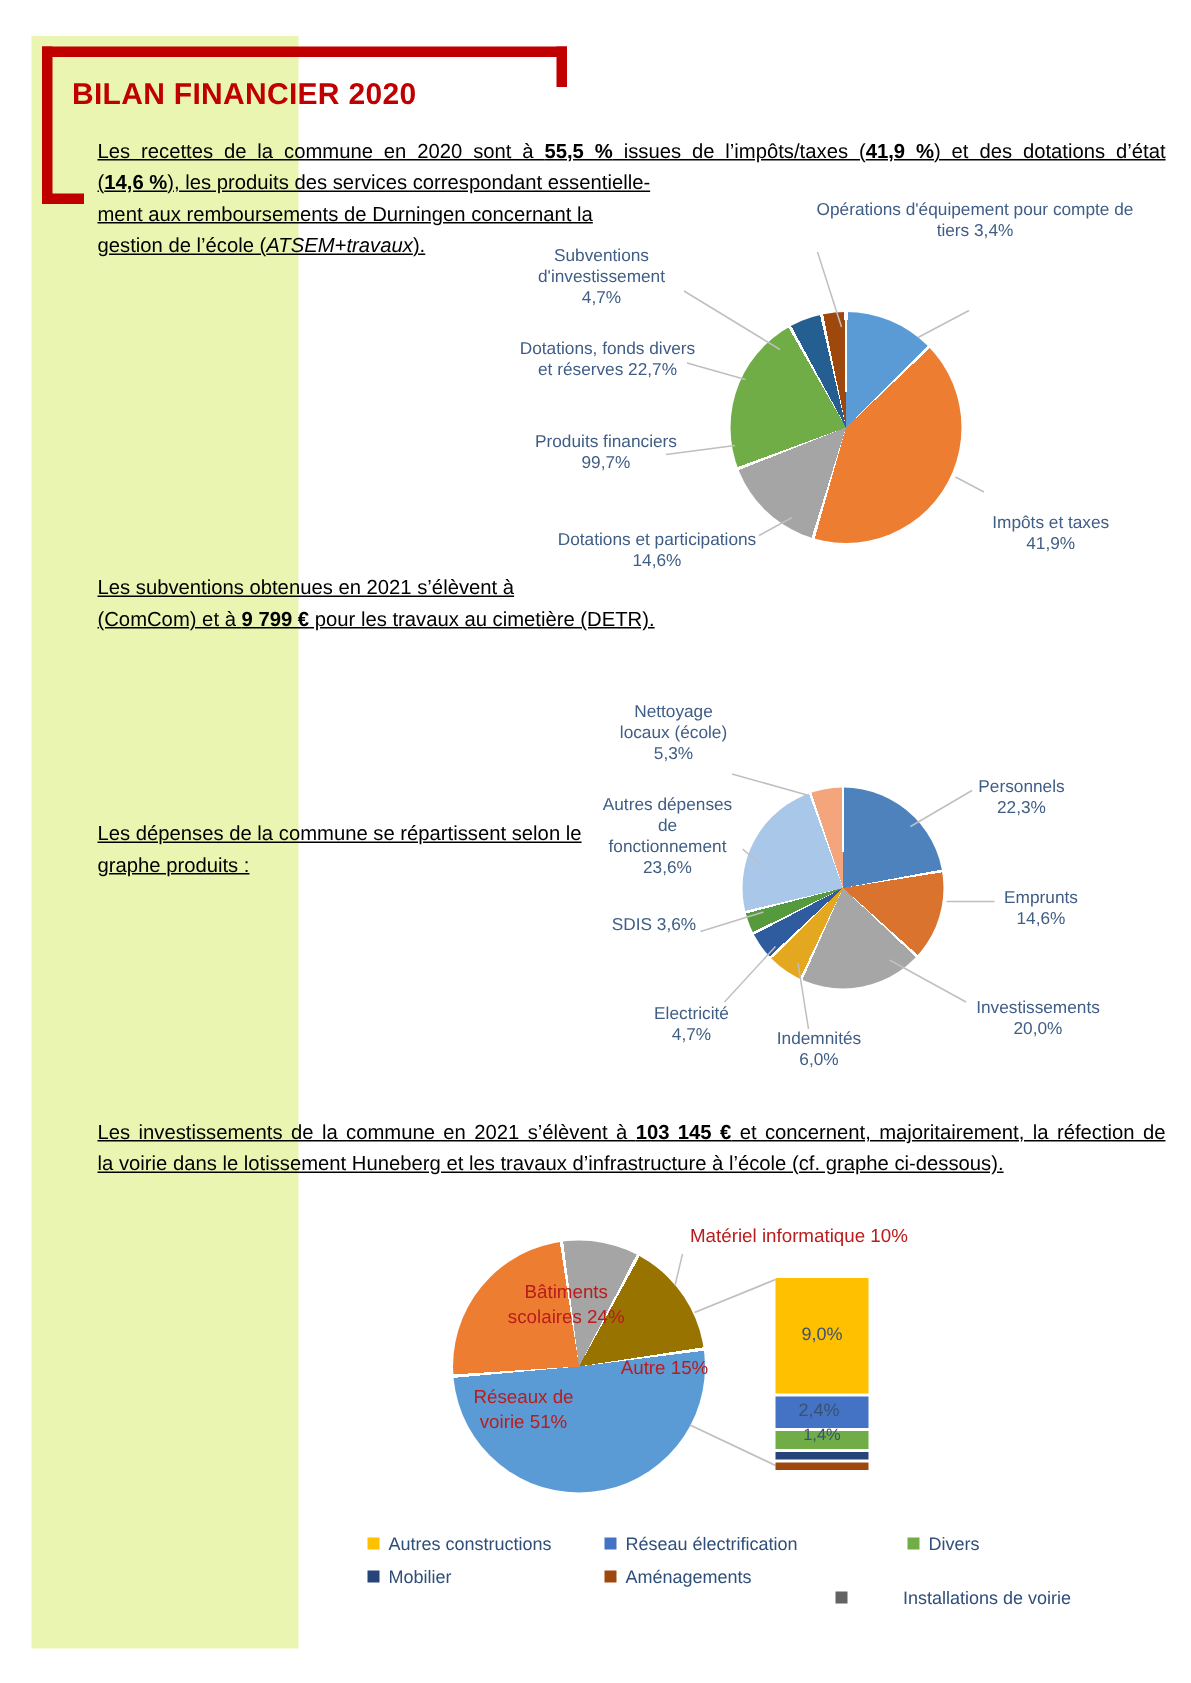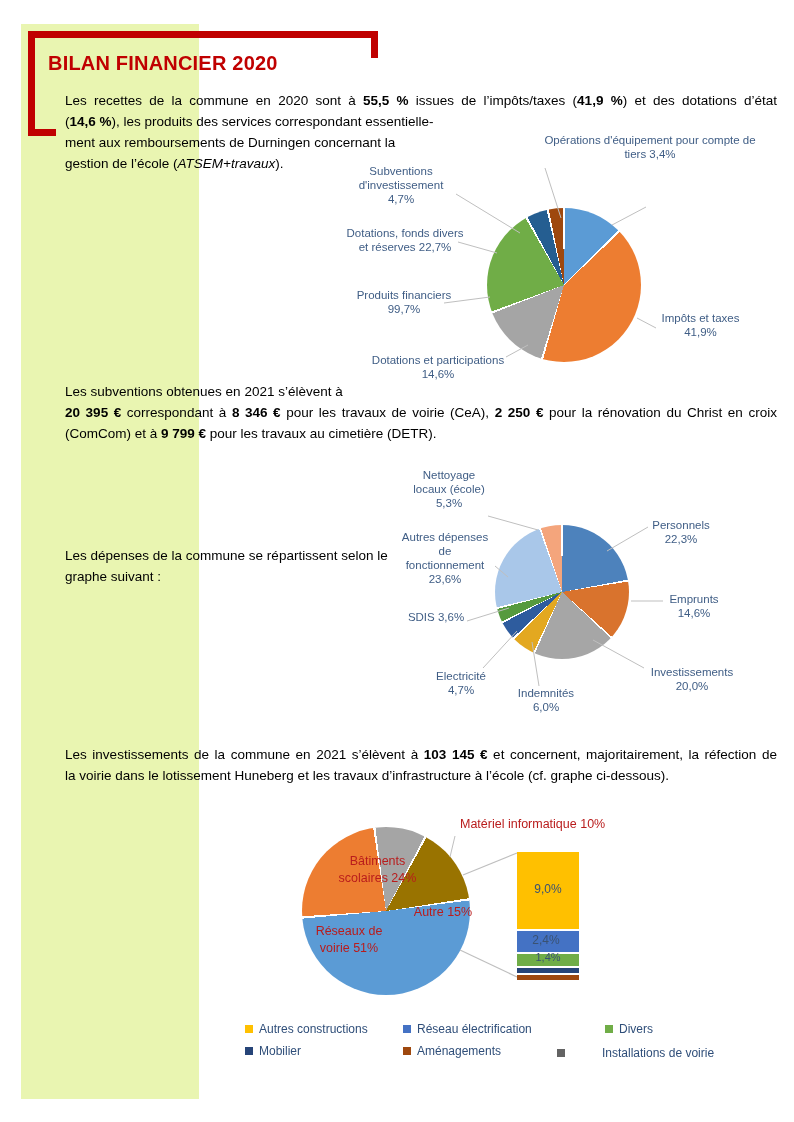--- a/index.html
+++ b/index.html
@@ -2,21 +2,21 @@
 <html><head>
 <meta charset="utf-8">
 <style>
   html,body{margin:0;padding:0;background:#ffffff;}
   .page{position:relative;width:794px;height:1122px;background:#ffffff;overflow:hidden;
         font-family:"Liberation Sans",sans-serif;color:#000;}
   .band{position:absolute;left:21px;top:24px;width:178px;height:1075px;background:#E9F5B1;}
   .redbar{position:absolute;background:#C00000;}
   .title{position:absolute;left:48px;top:52px;font-size:20px;font-weight:bold;color:#C00000;letter-spacing:.2px;}
   .para{position:absolute;left:65px;width:712px;font-size:13.5px;line-height:21px;color:#000;}
-  .para .ln{white-space:nowrap;}
+  .para .ln{white-space:nowrap;text-decoration:underline;}
   .para .j{white-space:normal;text-align:justify;text-align-last:justify;}
   .b{font-weight:bold;}
   .i{font-style:italic;}
   .chart{position:absolute;}
   .pie{position:absolute;border-radius:50%;}
   .clabel{position:absolute;font-size:11.5px;line-height:14px;color:#3F5D85;}
   .c3label{position:absolute;font-size:12.5px;line-height:17px;color:#b91c1c;}
   .ctr{text-align:center;} .rgt{text-align:center;}
   .leader{position:absolute;left:0;top:0;width:100%;height:100%;pointer-events:none;}
   .bar{position:absolute;display:flex;flex-direction:column;}
@@ -70,29 +70,28 @@
         <div>et réserves 22,7%</div>
       </div>
     <div class="clabel ctr" style="left:15px;top:163px;width:98px;">
         <div>Produits financiers</div>
         <div>99,7%</div>
       </div>
     <div class="clabel ctr" style="left:28px;top:228px;width:140px;">
         <div>Dotations et participations</div>
         <div>14,6%</div>
       </div>
-    <div class="clabel ctr" style="left:313px;top:186px;width:95px;">
+    <div class="clabel ctr" style="left:313px;top:217px;width:95px;">
         <div>Impôts et taxes</div>
         <div>41,9%</div>
       </div>
   </div>
 
   <div class="para" style="top:381px;">
     <div class="ln">Les subventions obtenues en 2021 s’élèvent à</div>
-    <div class="ln j"><span class="b">20 395 €</span><span> correspondant à </span><span class="b">8 346 €</span><span> pour les travaux de voirie (CeA), </span><span class="b">2 250 €</span><span> pour la rénovation du Christ en croix</span></div>
     <div class="ln"><span>(ComCom) et à </span><span class="b">9 799 €</span><span> pour les travaux au cimetière (DETR).</span></div>
   </div>
 
   <div class="chart" style="left:380px;top:460px;width:400px;height:262px;">
     <div class="pie" style="left: 115px; top: 65px; width: 134px; height: 134px; background: conic-gradient(rgb(255, 255, 255) 0deg, rgb(255, 255, 255) 0.8deg, rgb(77, 130, 188) 0.8deg, rgb(77, 130, 188) 79.3998deg, rgb(255, 255, 255) 79.3998deg, rgb(255, 255, 255) 80.1998deg, rgb(255, 255, 255) 80.1998deg, rgb(255, 255, 255) 80.9998deg, rgb(217, 115, 45) 80.9998deg, rgb(217, 115, 45) 131.907deg, rgb(255, 255, 255) 131.907deg, rgb(255, 255, 255) 132.707deg, rgb(255, 255, 255) 132.707deg, rgb(255, 255, 255) 133.507deg, rgb(166, 166, 166) 133.507deg, rgb(166, 166, 166) 203.835deg, rgb(255, 255, 255) 203.835deg, rgb(255, 255, 255) 204.635deg, rgb(255, 255, 255) 204.635deg, rgb(255, 255, 255) 205.435deg, rgb(227, 168, 32) 205.435deg, rgb(227, 168, 32) 225.414deg, rgb(255, 255, 255) 225.414deg, rgb(255, 255, 255) 226.214deg, rgb(255, 255, 255) 226.214deg, rgb(255, 255, 255) 227.014deg, rgb(46, 92, 158) 227.014deg, rgb(46, 92, 158) 242.317deg, rgb(255, 255, 255) 242.317deg, rgb(255, 255, 255) 243.117deg, rgb(255, 255, 255) 243.117deg, rgb(255, 255, 255) 243.917deg, rgb(86, 154, 62) 243.917deg, rgb(86, 154, 62) 255.264deg, rgb(255, 255, 255) 255.264deg, rgb(255, 255, 255) 256.064deg, rgb(255, 255, 255) 256.064deg, rgb(255, 255, 255) 256.864deg, rgb(169, 199, 233) 256.864deg, rgb(169, 199, 233) 340.139deg, rgb(255, 255, 255) 340.139deg, rgb(255, 255, 255) 340.939deg, rgb(255, 255, 255) 340.939deg, rgb(255, 255, 255) 341.739deg, rgb(244, 165, 124) 341.739deg, rgb(244, 165, 124) 359.2deg, rgb(255, 255, 255) 359.2deg, rgb(255, 255, 255) 360deg);"></div>
     <svg class="leader" viewBox="0 0 400 262">
       <line x1="108" y1="56" x2="158" y2="70" stroke="#BFBFBF" stroke-width="1"></line>
       <line x1="268" y1="67" x2="227" y2="91" stroke="#BFBFBF" stroke-width="1"></line>
       <line x1="115" y1="106" x2="128" y2="117" stroke="#BFBFBF" stroke-width="1"></line>
       <line x1="283" y1="141" x2="251" y2="141" stroke="#BFBFBF" stroke-width="1"></line>
@@ -129,21 +128,21 @@
         <div>6,0%</div>
       </div>
     <div class="clabel ctr" style="left:266px;top:205px;width:92px;">
         <div>Investissements</div>
         <div>20,0%</div>
       </div>
   </div>
 
   <div class="para" style="top:545px;">
     <div class="ln">Les dépenses de la commune se répartissent selon le</div>
-    <div class="ln">graphe suivant :</div>
+    <div class="ln">graphe produits :</div>
   </div>
 
   <div class="para" style="top:744px;">
     <div class="ln j"><span>Les investissements de la commune en 2021 s’élèvent à </span><span class="b">103 145 €</span><span> et concernent, majoritairement, la réfection de</span></div>
     <div class="ln">la voirie dans le lotissement Huneberg et les travaux d’infrastructure à l’école (cf. graphe ci-dessous).</div>
   </div>
 
   <div class="chart" style="left:230px;top:812px;width:470px;height:192px;">
     <div class="pie" style="left: 72px; top: 15px; width: 168px; height: 168px; background: conic-gradient(from 352deg, rgb(255, 255, 255) 0deg, rgb(255, 255, 255) 0.8deg, rgb(165, 165, 165) 0.8deg, rgb(165, 165, 165) 35.2deg, rgb(255, 255, 255) 35.2deg, rgb(255, 255, 255) 36deg, rgb(255, 255, 255) 36deg, rgb(255, 255, 255) 36.8deg, rgb(153, 115, 0) 36.8deg, rgb(153, 115, 0) 89.2deg, rgb(255, 255, 255) 89.2deg, rgb(255, 255, 255) 90deg, rgb(255, 255, 255) 90deg, rgb(255, 255, 255) 90.8deg, rgb(91, 155, 213) 90.8deg, rgb(91, 155, 213) 272.8deg, rgb(255, 255, 255) 272.8deg, rgb(255, 255, 255) 273.6deg, rgb(255, 255, 255) 273.6deg, rgb(255, 255, 255) 274.4deg, rgb(237, 125, 49) 274.4deg, rgb(237, 125, 49) 359.2deg, rgb(255, 255, 255) 359.2deg, rgb(255, 255, 255) 360deg);"></div>
     <svg class="leader" viewBox="0 0 470 192">
@@ -187,19 +186,19 @@
         <span>Divers</span>
       </span>
     <span class="leg" style="left:15px;top:22px;">
         <i class="sw" style="background: rgb(38, 68, 120);"></i>
         <span>Mobilier</span>
       </span>
     <span class="leg" style="left:173px;top:22px;">
         <i class="sw" style="background: rgb(158, 72, 14);"></i>
         <span>Aménagements</span>
       </span>
-    <span class="leg" style="left:327px;top:24px;gap:37px;">
+    <span class="leg" style="left:327px;top:36px;gap:37px;">
         <i class="sw" style="background: rgb(99, 99, 99);"></i>
         <span>Installations de voirie</span>
       </span>
   </div>
 
 </div>
 
 </body></html>

